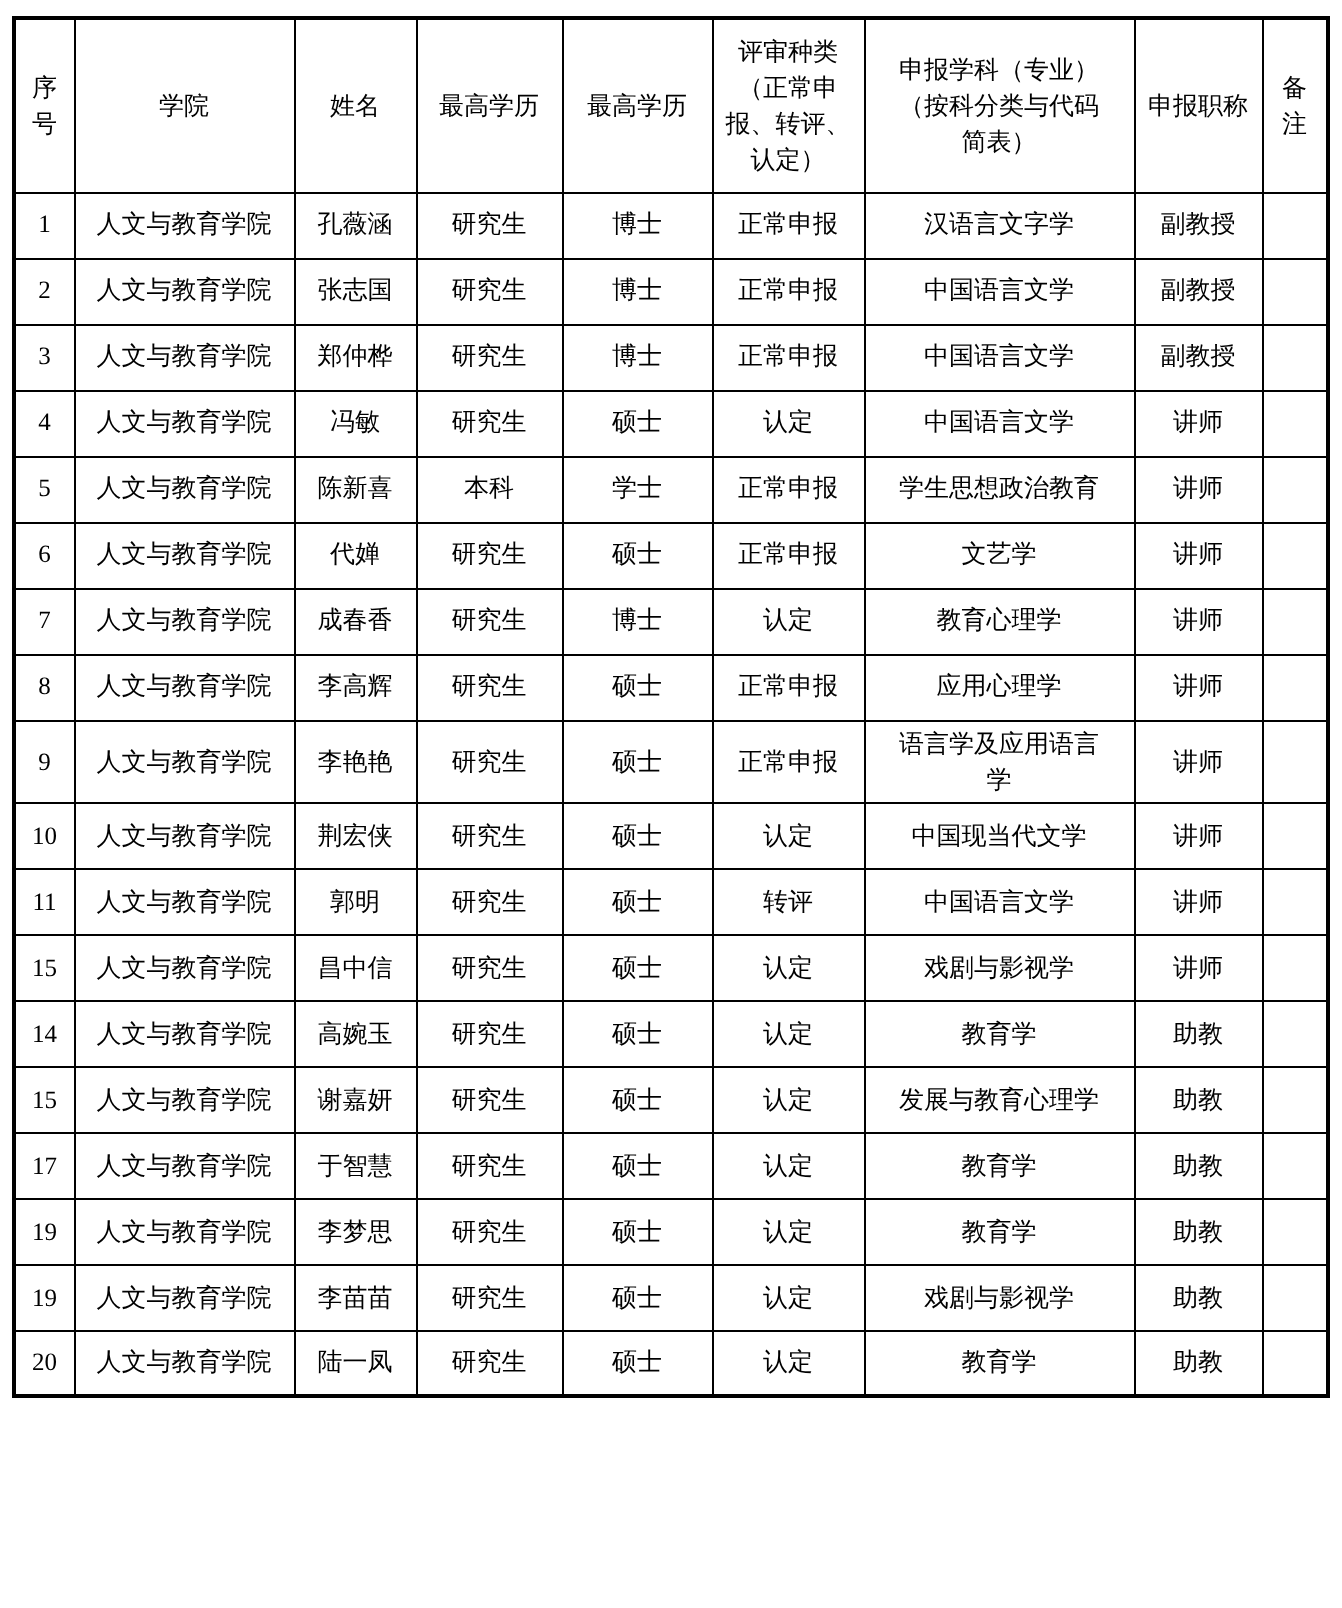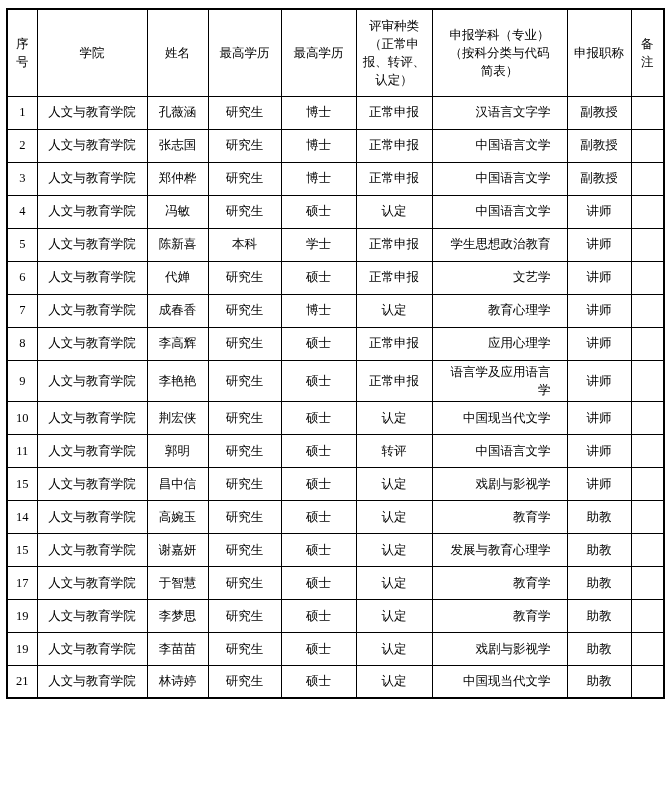--- a/index.html
+++ b/index.html
@@ -38,21 +38,20 @@
   }
   table.roster thead tr {
     height: 87px;
   }
   table.roster tbody tr {
     height: 33px;
   }
   
   table.roster td.col-subject {
     padding: 2px 16px;
-    text-align: right;
   }
 </style>
 </head>
 <body>
 
 <div class="page">
   <table class="roster">
     <colgroup>
       <col style="width:30px">
       <col style="width:110px">
@@ -266,25 +265,25 @@
           <td class="col-college">人文与教育学院</td>
           <td class="col-name">李苗苗</td>
           <td class="col-edu">研究生</td>
           <td class="col-degree">硕士</td>
           <td class="col-review-type">认定</td>
           <td class="col-subject">戏剧与影视学</td>
           <td class="col-title">助教</td>
           <td class="col-remark"></td>
         </tr>
         <tr>
-          <td class="col-no">21</td>
-          <td class="col-college">人文与教育学院</td>
-          <td class="col-name">林诗婷</td>
-          <td class="col-edu">研究生</td>
-          <td class="col-degree">硕士</td>
-          <td class="col-review-type">认定</td>
-          <td class="col-subject">中国现当代文学</td>
+          <td class="col-no">20</td>
+          <td class="col-college">人文与教育学院</td>
+          <td class="col-name">陆一凤</td>
+          <td class="col-edu">研究生</td>
+          <td class="col-degree">硕士</td>
+          <td class="col-review-type">认定</td>
+          <td class="col-subject">教育学</td>
           <td class="col-title">助教</td>
           <td class="col-remark"></td>
         </tr>
       </tbody>
   </table>
 </div>
 
 </body></html>

